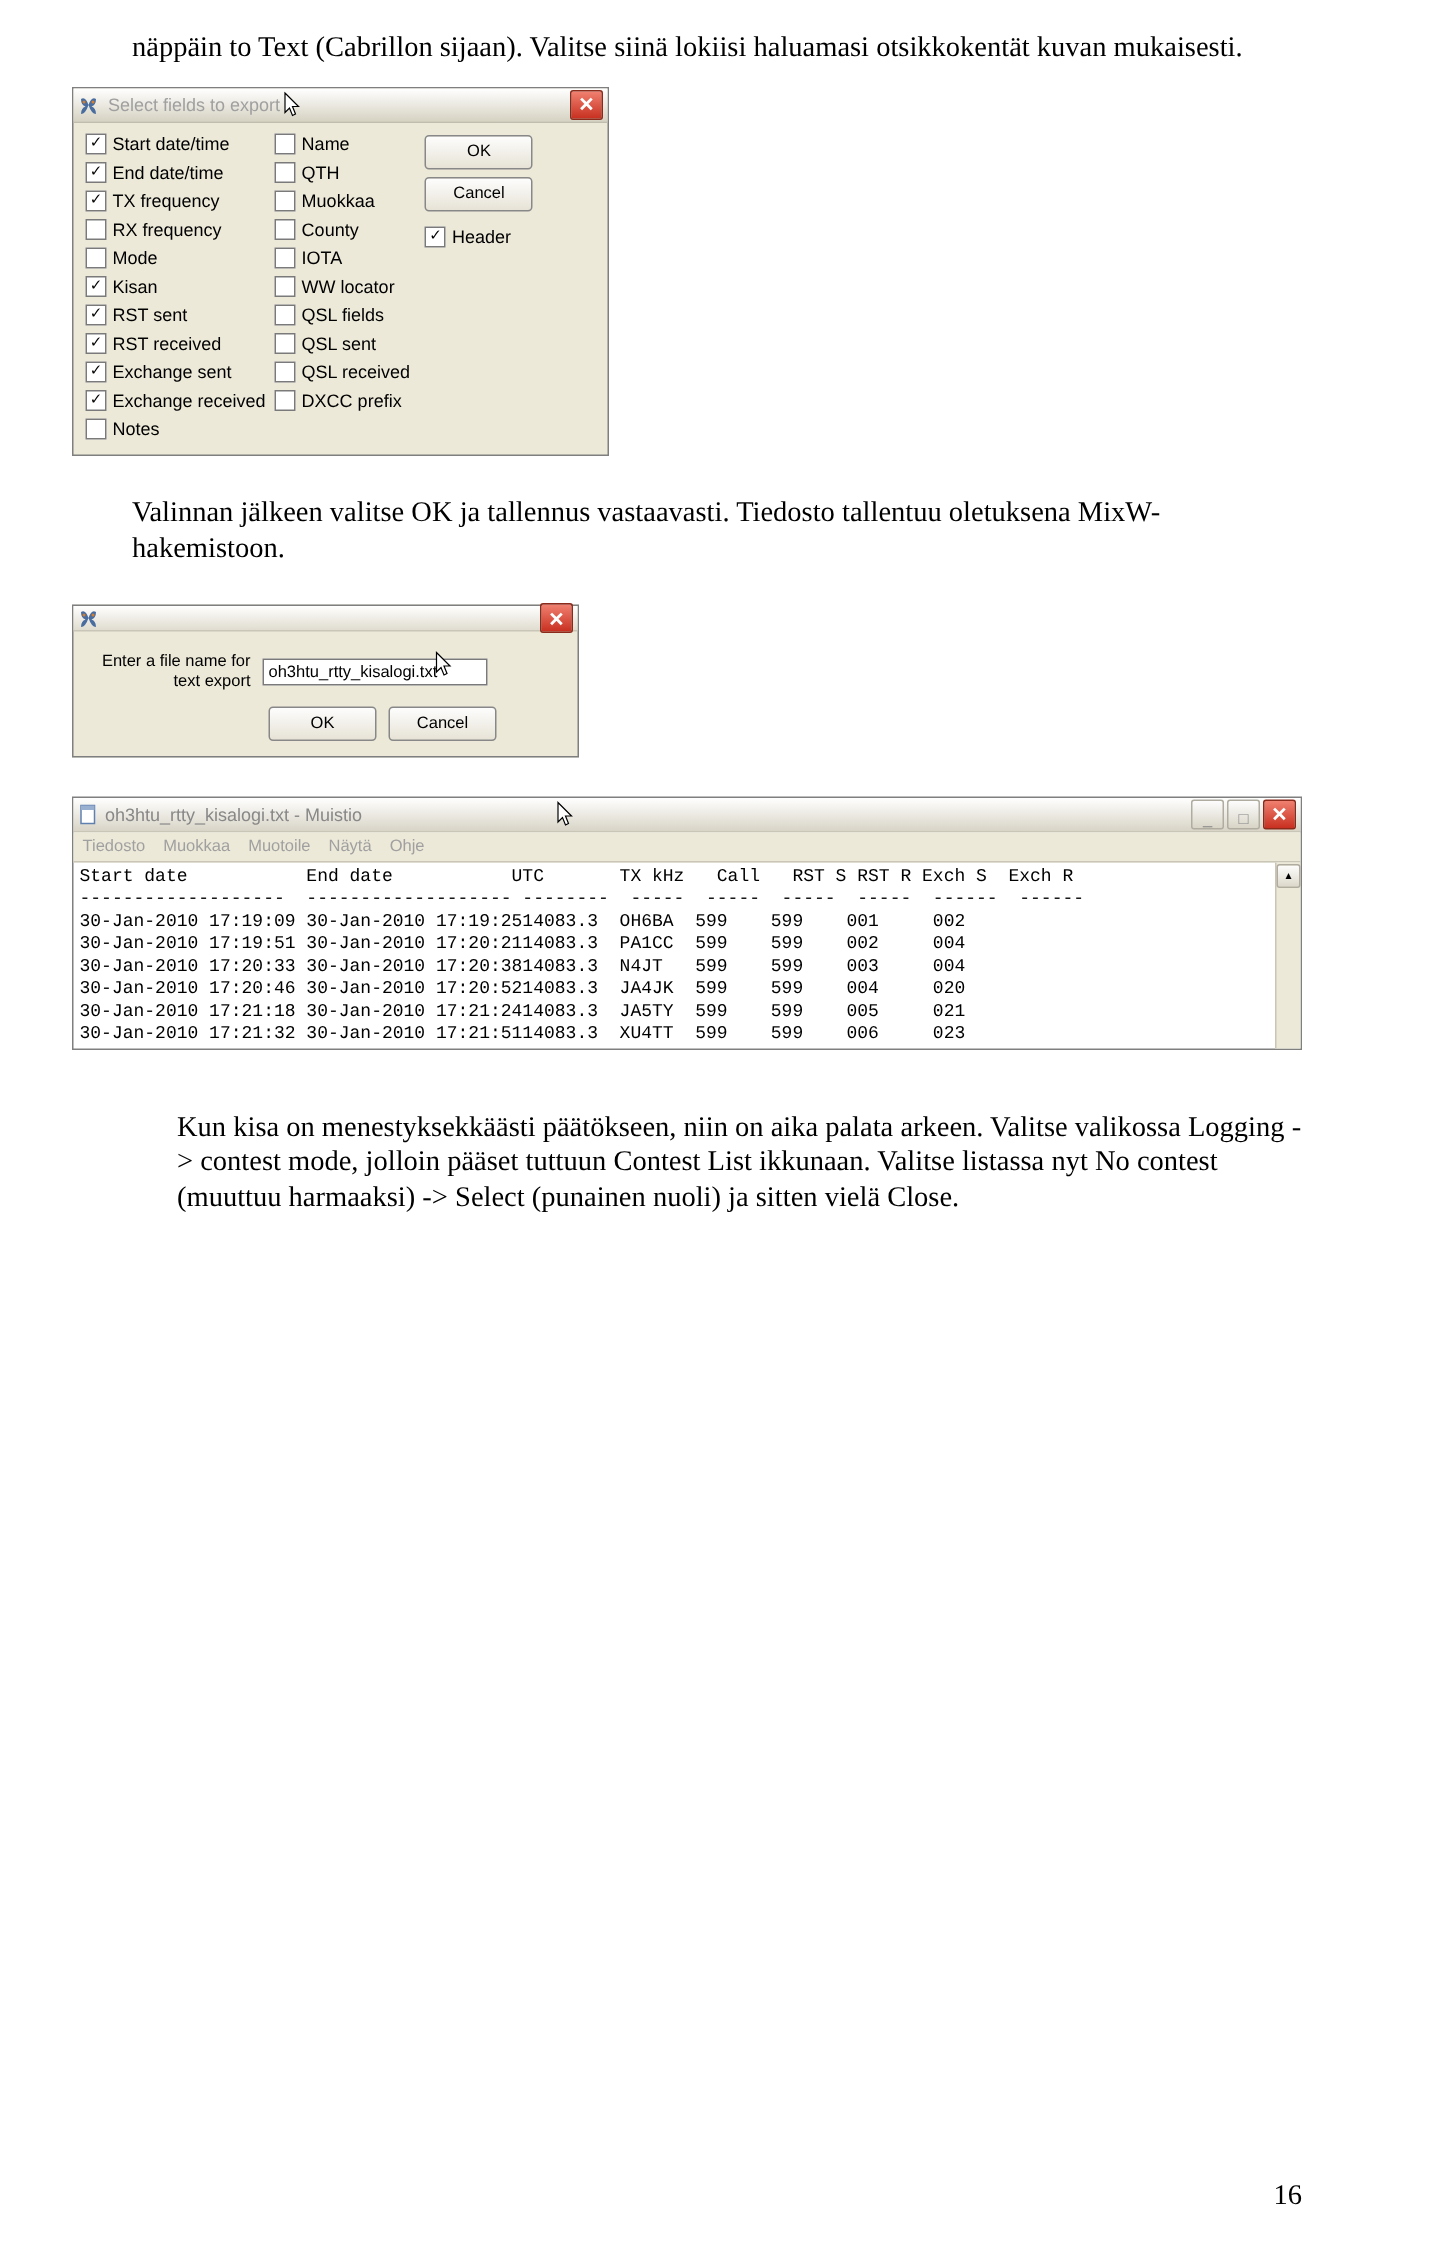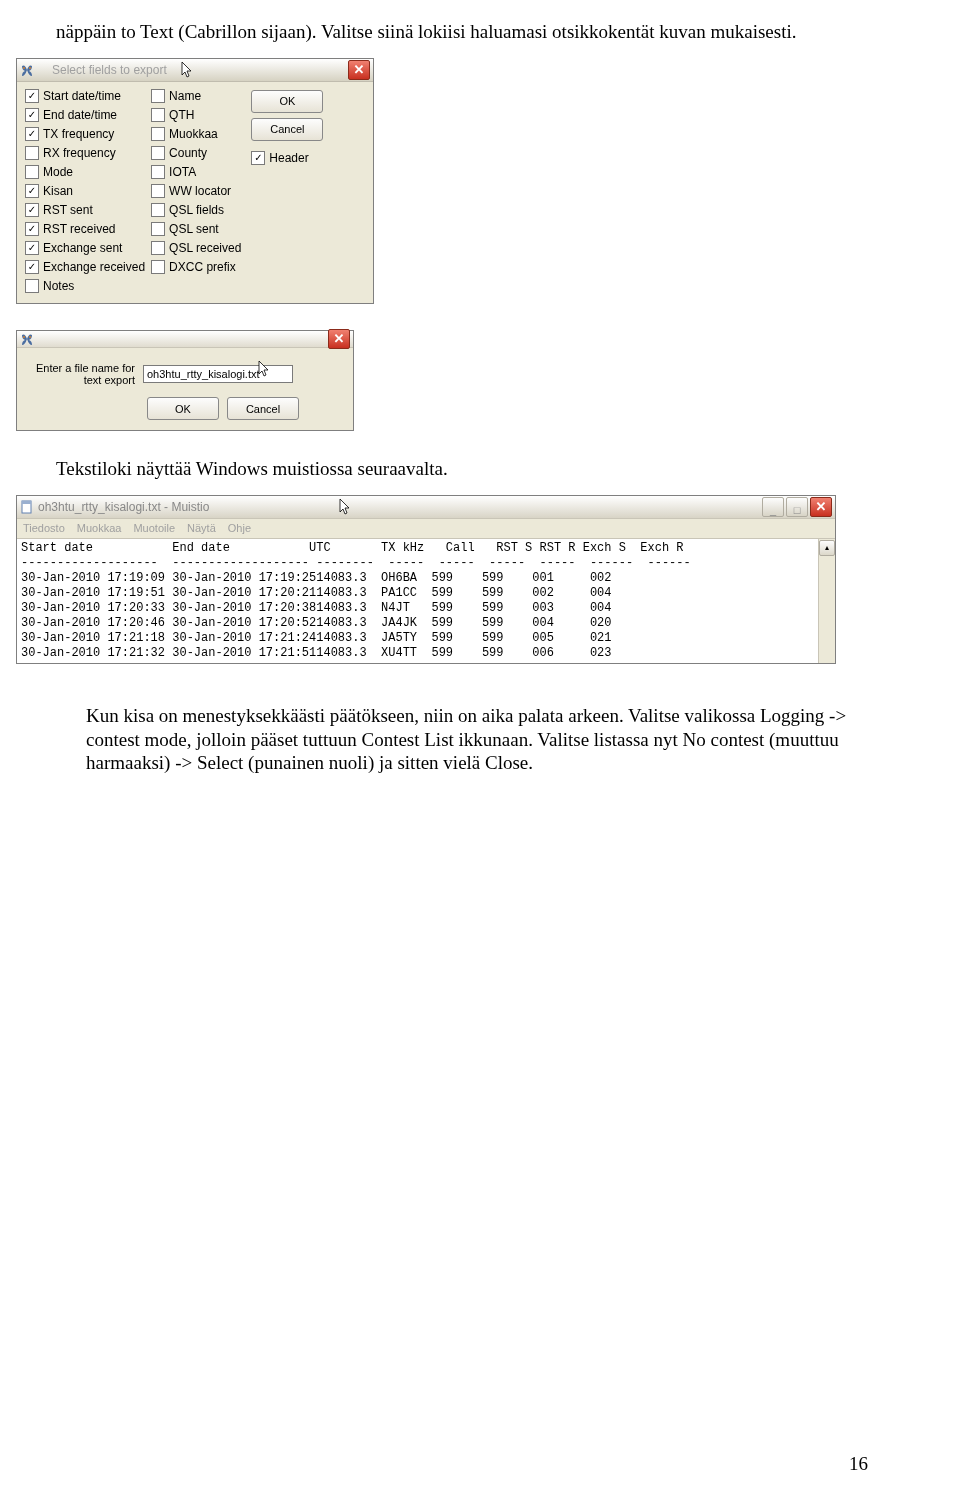--- a/index.html
+++ b/index.html
@@ -5,21 +5,21 @@
   body {
     margin: 0;
     padding: 0;
     background: #fff;
     font-family: "Times New Roman", Times, serif;
     font-size: 19px;
     color: #000;
     width: 960px;
   }
   .page {
-    padding: 20px 88px 20px 56px;
+    padding: 20px 88px 20px 88px;
     box-sizing: border-box;
     position: relative;
     min-height: 1511px;
   }
   p { margin: 0 0 10px 0; line-height: 1.25; }
 
   
   .dialog {
     background: #ece9d8;
     border: 1px solid #7f7f7f;
@@ -29,21 +29,20 @@
     box-sizing: border-box;
   }
   .dlg1 { width: 358px; margin: 14px 0 26px -40px; }
   .titlebar {
     display: flex;
     align-items: center;
     height: 22px;
     padding: 0 3px;
     background: linear-gradient(to bottom, #ffffff, #d6d2c2);
     border-bottom: 1px solid #c0bcae;
-    gap: 12px;
   }
   .titlebar .title { color: #a0a0a0; margin-left: 4px; }
   .btf-icon { width: 14px; height: 14px; margin-right: 2px; }
   .close-btn {
     width: 20px; height: 18px; margin-left: auto;
     background: linear-gradient(#f08070, #c83020);
     border: 1px solid #8b2a1a;
     border-radius: 2px;
     display: flex; align-items: center; justify-content: center;
     color: #fff; font-size: 13px; font-weight: bold;
@@ -245,20 +244,21 @@
         <div class="btn">OK</div>
         <div class="btn">Cancel</div>
         <div class="chk" style="margin-top:4px;">
           <span class="chk-box" id="hdr-box">✓</span>
           <span>Header</span>
         </div>
       </div>
     </div>
   </div>
 
+  <p>Valinnan jälkeen valitse OK ja tallennus vastaavasti. Tiedosto tallentuu oletuksena MixW-hakemistoon.</p>
 
   <div class="dialog dlg2">
     <div class="dlg2-top">
       <svg class="btf-icon" viewBox="0 0 14 14">
         <path d="M2 3 Q5 1 7 7 Q9 1 12 3 Q12 7 9 8 Q12 9 12 13 Q9 13 7 7 Q5 13 2 13 Q2 9 5 8 Q2 7 2 3 Z" fill="#4a6da0"></path>
         <circle cx="4" cy="5" r="1" fill="#d08030"></circle>
         <circle cx="10" cy="5" r="1" fill="#d08030"></circle>
       </svg>
       <div class="close-btn" style="margin-left:auto;">✕</div>
     </div>
@@ -272,21 +272,20 @@
             </svg>
         </div>
       </div>
       <div class="dlg2-row2">
         <div class="btn">OK</div>
         <div class="btn">Cancel</div>
       </div>
     </div>
   </div>
 
-  <p>Tekstiloki näyttää Windows muistiossa seuraavalta.</p>
 
   <div class="muistio">
     <div class="muistio-title">
       <svg class="doc-icon" viewBox="0 0 14 14">
           <rect x="2" y="1" width="9" height="12" fill="#fff" stroke="#6080b0"></rect>
           <rect x="2" y="1" width="9" height="3" fill="#9ab0d0"></rect>
         </svg>
       <span>oh3htu_rtty_kisalogi.txt - Muistio</span>
       <svg width="12" height="18" viewBox="0 0 12 18" style="margin-left:130px;">
           <path d="M1 1 L1 14 L4 11 L6 16 L8 15 L6 10 L10 10 Z" fill="#fff" stroke="#000" stroke-width="0.8"></path>

